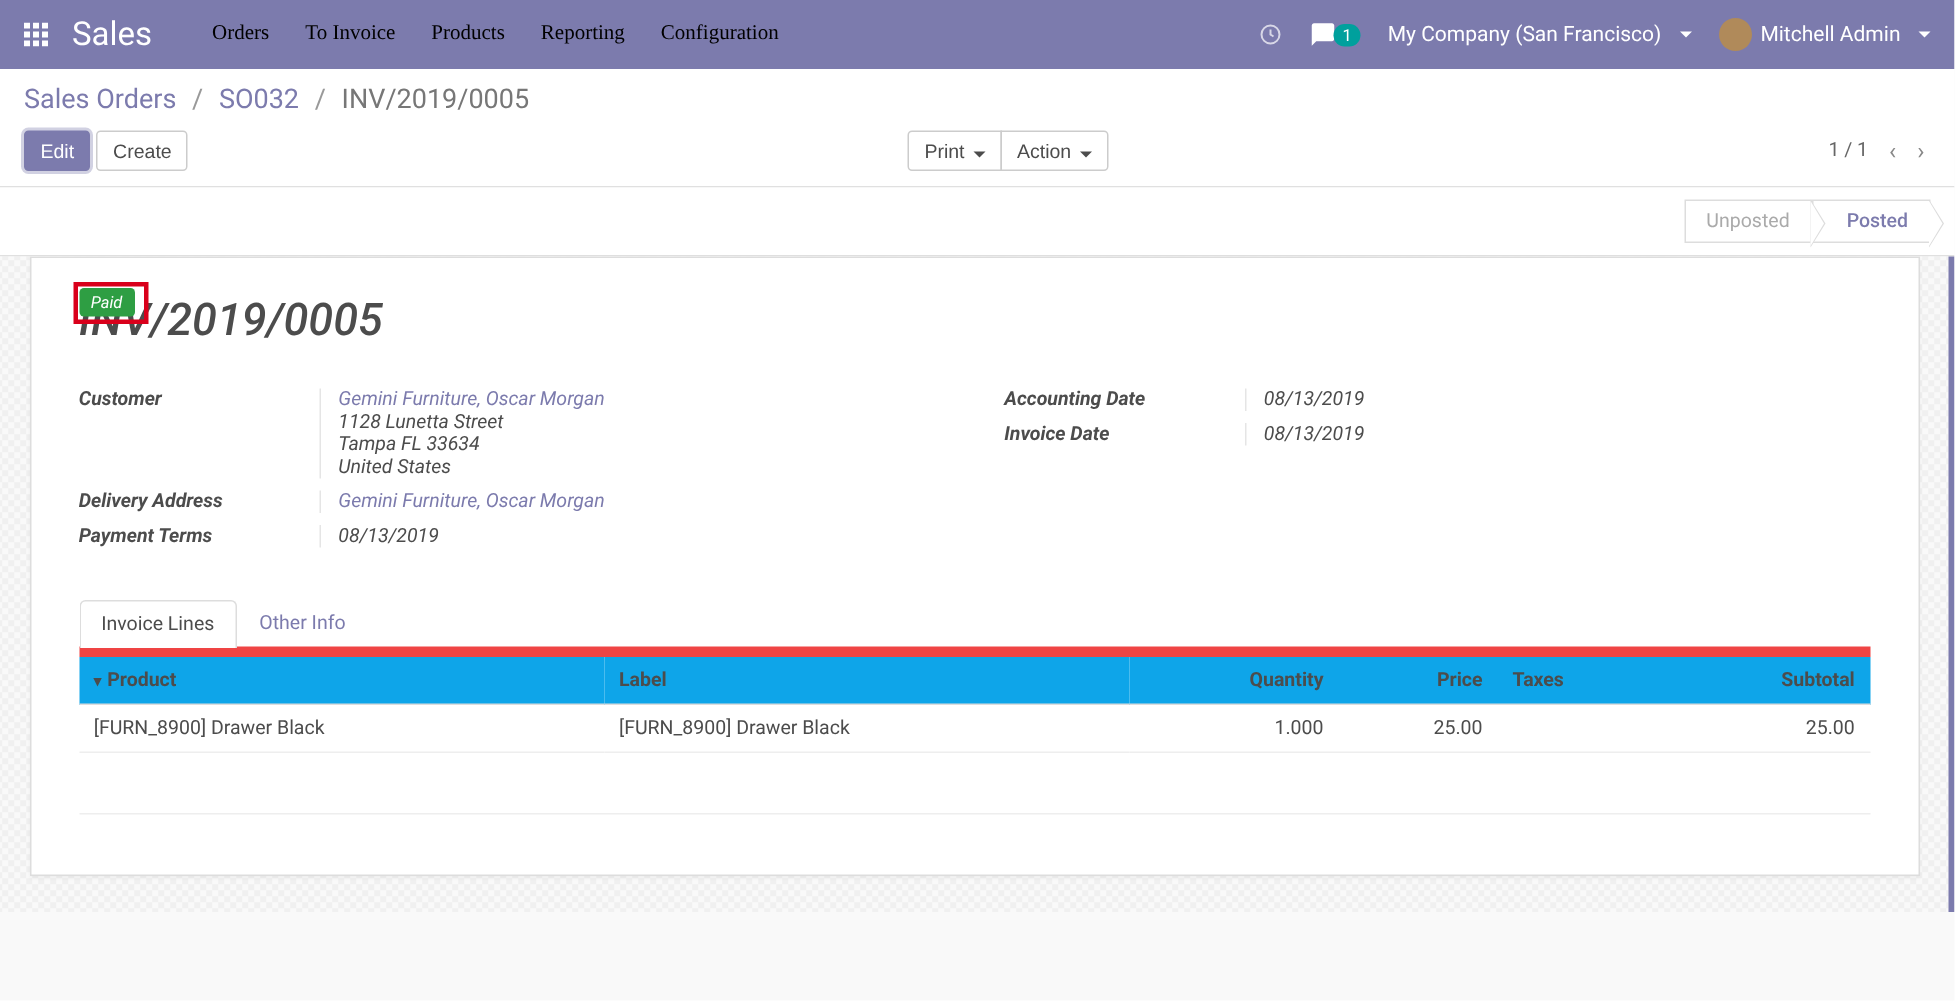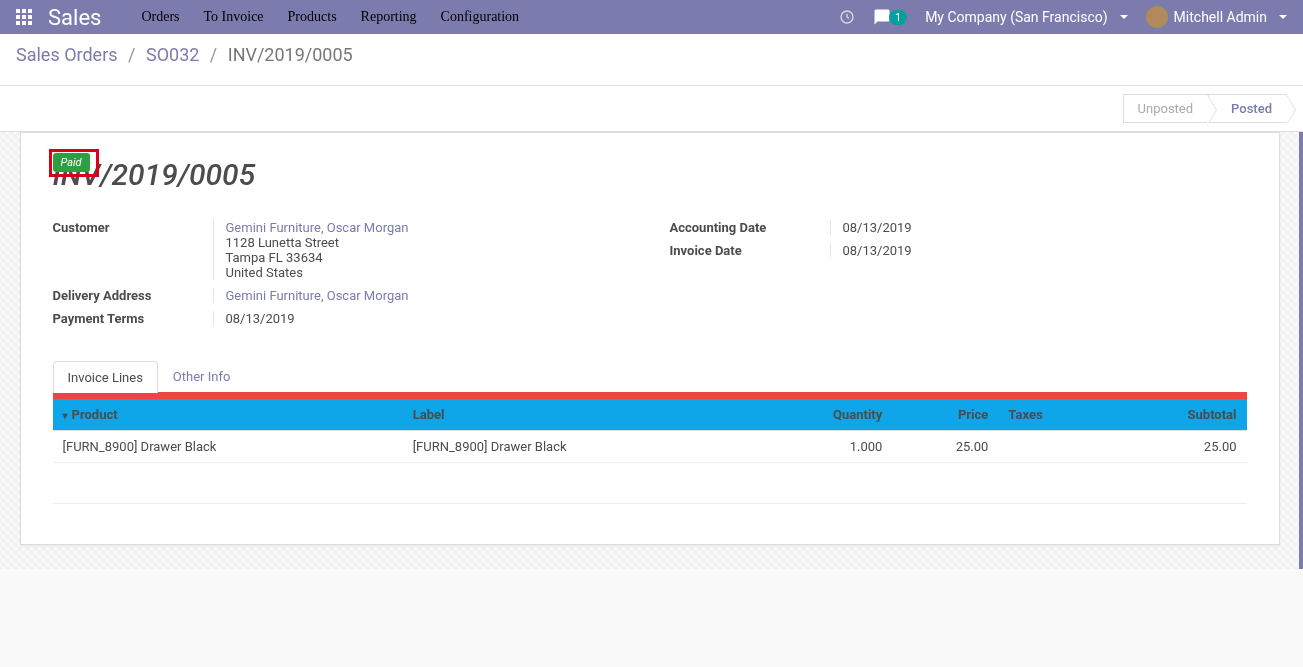--- a/index.html
+++ b/index.html
@@ -1,17 +1,17 @@
 <!DOCTYPE html>
 <html><head>
 <meta charset="utf-8">
 <style>
 * { box-sizing: border-box; margin: 0; padding: 0; }
 body { font-family: -apple-system, BlinkMacSystemFont, "Segoe UI", Roboto, Helvetica, Arial, sans-serif; font-size: 13px; color: #4c4c4c; background: #f9f9f9; }
-.top-nav { background: #7c7bad; color: #fff; display: flex; align-items: center; height: 34px; padding: 0 8px; }
+.top-nav { background: #7c7bad; color: #fff; display: flex; align-items: center; height: 46px; padding: 0 8px; }
 .apps-icon { display: inline-flex; width: 32px; height: 32px; align-items: center; justify-content: center; cursor: pointer; }
 .apps-icon svg { width: 16px; height: 16px; fill: #fff; }
 .brand { font-size: 22px; color: #fff; margin-left: 8px; margin-right: 40px; font-weight: 400; }
 .nav-menu { display: flex; gap: 24px; font-size: 14px; }
 .nav-menu a { color: #000000; text-decoration: none; cursor: pointer; font-family: Liberation Serif, serif; }
 .spacer { flex: 1; }
 .right-section { display: flex; align-items: center; gap: 18px; margin-right: 8px; }
 .icon-btn { color: rgba(255,255,255,0.8); cursor: pointer; display: inline-flex; align-items: center; position: relative; }
 .chat-badge { background: #00a09d; color: #fff; border-radius: 10px; font-size: 11px; padding: 1px 6px; margin-left: -2px; }
 .company-switch, .user-menu { color: #fff; font-size: 14px; cursor: pointer; display: inline-flex; align-items: center; gap: 6px; }
@@ -42,21 +42,21 @@
 .status-step.active { color: #7c7bad; font-weight: 500; }
 .status-step::after { content: ""; position: absolute; right: -9px; top: 0; width: 0; height: 0; border-top: 15px solid transparent; border-bottom: 15px solid transparent; border-left: 9px solid #fff; z-index: 2; }
 .status-step::before { content: ""; position: absolute; right: -10px; top: -1px; width: 0; height: 0; border-top: 16px solid transparent; border-bottom: 16px solid transparent; border-left: 10px solid #ddd; z-index: 1; }
 .content-wrap { padding: 0 16px 24px 16px; background: repeating-conic-gradient(#f0f0f0 0% 25%, #f9f9f9 0% 50%) 50% / 8px 8px; border-right: 4px solid #7c7bad; }
 .form-sheet { background: #fff; border: 1px solid #ddd; max-width: 1260px; margin: 0 auto; padding: 24px 32px 40px 32px; box-shadow: 0 1px 3px rgba(0,0,0,0.05); position: relative; }
 .invoice-title-row { position: relative; margin-bottom: 24px; font-style: italic; }
 .paid-badge { position: absolute; top: -4px; left: 0; background: #2e9e43; color: #fff; font-size: 11px; padding: 3px 8px; border-radius: 3px; z-index: 2; }
 .red-box { position: absolute; top: -8px; left: -4px; width: 50px; height: 28px; border: 3px solid #d9001b; z-index: 3; }
 .invoice-title { font-size: 30px; font-weight: 500; color: #4c4c4c; }
 .field-cols { display: flex; gap: 40px; }
-.field-col { flex: 1; }
+.field-col { flex: 1; font-style: italic; }
 .field-row { display: flex; padding: 4px 0; align-items: flex-start; }
 .field-label { width: 160px; font-weight: 700; color: #4c4c4c; font-size: 13px; }
 .field-value { flex: 1; border-left: 1px solid #e5e5e5; padding-left: 12px; font-size: 13px; color: #4c4c4c; }
 .field-value a { color: #7c7bad; text-decoration: none; cursor: pointer; }
 .tabs { margin-top: 30px; border-bottom: 7px solid #ef4444; display: flex; }
 .tab { padding: 8px 14px; border: 1px solid transparent; border-bottom: none; cursor: pointer; font-size: 13px; color: #7c7bad; }
 .tab.active { border-color: #ddd; background: #fff; color: #4c4c4c; border-radius: 4px 4px 0 0; position: relative; top: 1px; }
 .inv-table { width: 100%; border-collapse: collapse; margin-top: 0; }
 .inv-table thead th { background: #0ea5e9; text-align: left; padding: 8px 10px; font-weight: 700; font-size: 13px; border-bottom: 1px solid #ddd; }
 .inv-table thead th.num, .inv-table tbody td.num { text-align: right; }
@@ -114,20 +114,37 @@
 </div>
 
 <div class="control-panel">
   <div class="breadcrumb">
     <a>Sales Orders</a>
     <span class="sep">/</span>
     <a>SO032</a>
     <span class="sep">/</span>
     <span class="current">INV/2019/0005</span>
   </div>
+  <div class="cp-row">
+    <button class="btn btn-primary">Edit</button>
+    <button class="btn">Create</button>
+    <div class="cp-center">
+      <div class="btn-group">
+        <button class="btn caret">Print</button>
+        <button class="btn caret">Action</button>
+      </div>
+    </div>
+    <div class="pager">
+      <span>1 / 1</span>
+      <span class="arrows">
+        <span class="arrow">‹</span>
+        <span class="arrow">›</span>
+      </span>
+    </div>
+  </div>
 </div>
 
 <div class="status-bar">
   <div class="status-chevrons">
     <div class="status-step">Unposted</div>
     <div class="status-step active">Posted</div>
   </div>
 </div>
 
 <div class="content-wrap">

